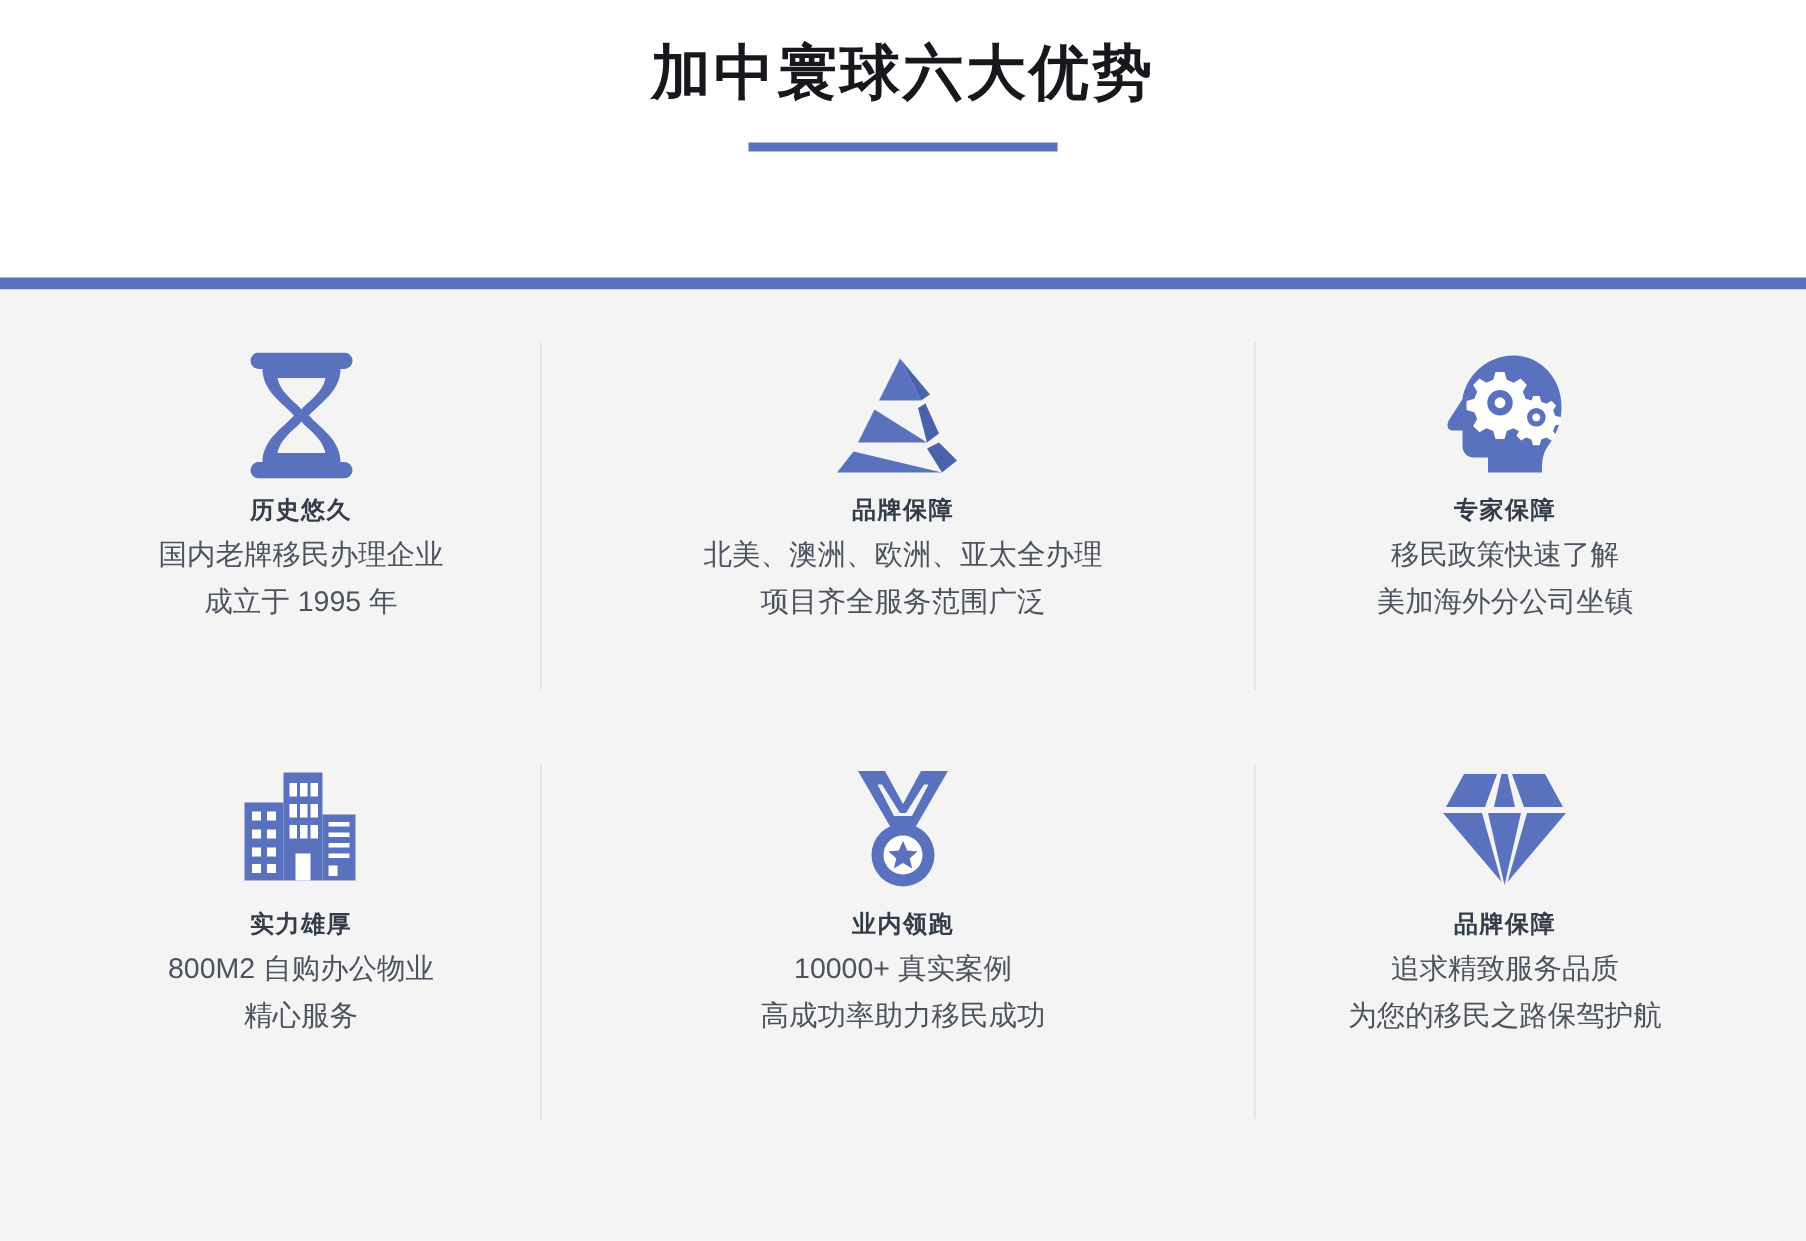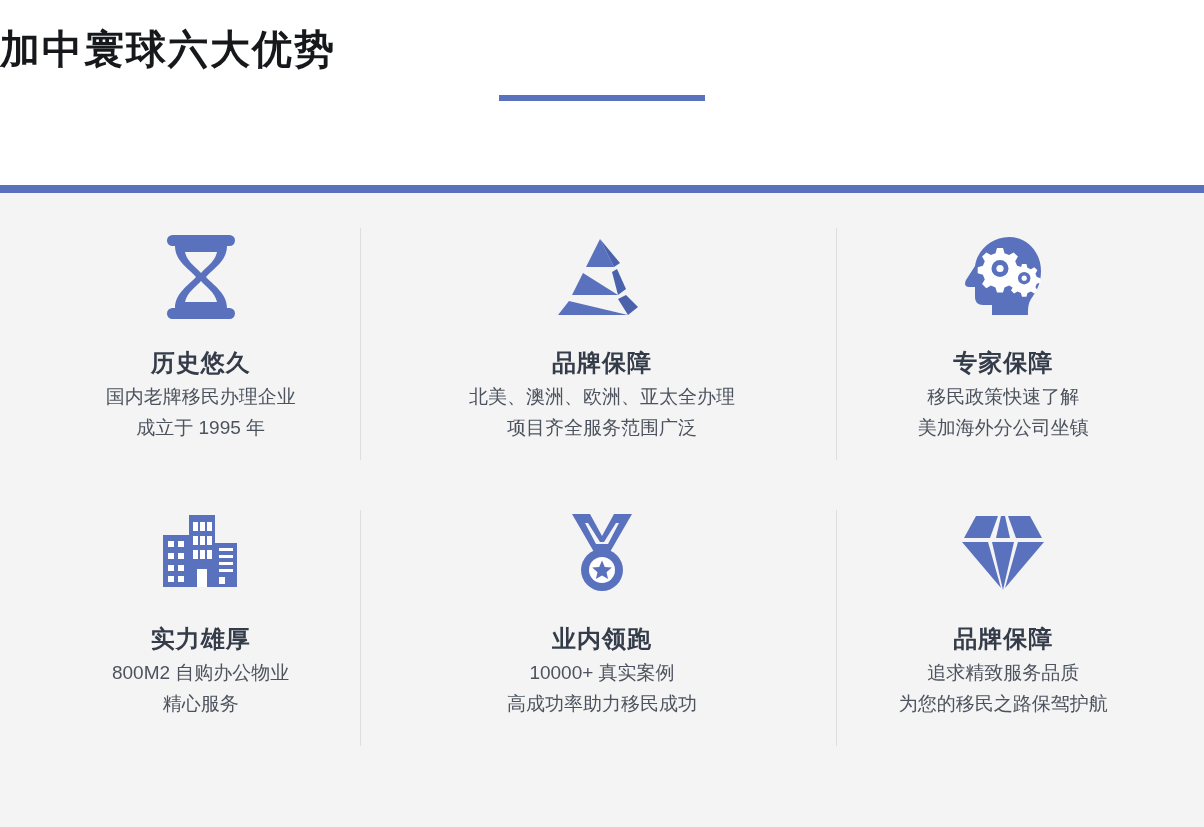--- a/index.html
+++ b/index.html
@@ -27,20 +27,21 @@
     left: 0;
     width: 1204px;
     height: 185px;
     background: #ffffff;
   }
   .page-title {
     position: absolute;
     top: 25px;
     left: 0;
     width: 1204px;
+    text-align: center;
     font-size: 40px;
     font-weight: bold;
     letter-spacing: 2px;
     color: #16181c;
     line-height: 1.2;
   }
   .title-underline {
     position: absolute;
     top: 95px;
     left: 50%;
@@ -99,22 +100,22 @@
   .vsep.c { left: 360px;  top: 317px; height: 236px; }
   .vsep.d { left: 836px;  top: 317px; height: 236px; }
 
   .icon-wrap {
     height: 92px;
     display: flex;
     align-items: center;
     justify-content: center;
   }
   .card-title {
-    margin-top: 24px;
-    font-size: 24px;
+    margin-top: 8px;
+    font-size: 16px;
     font-weight: bold;
     letter-spacing: 1px;
     color: #353c49;
     line-height: 1.3;
   }
   .card-lines {
     margin-top: 4px;
     text-align: center;
     font-size: 19px;
     color: #4d535e;

